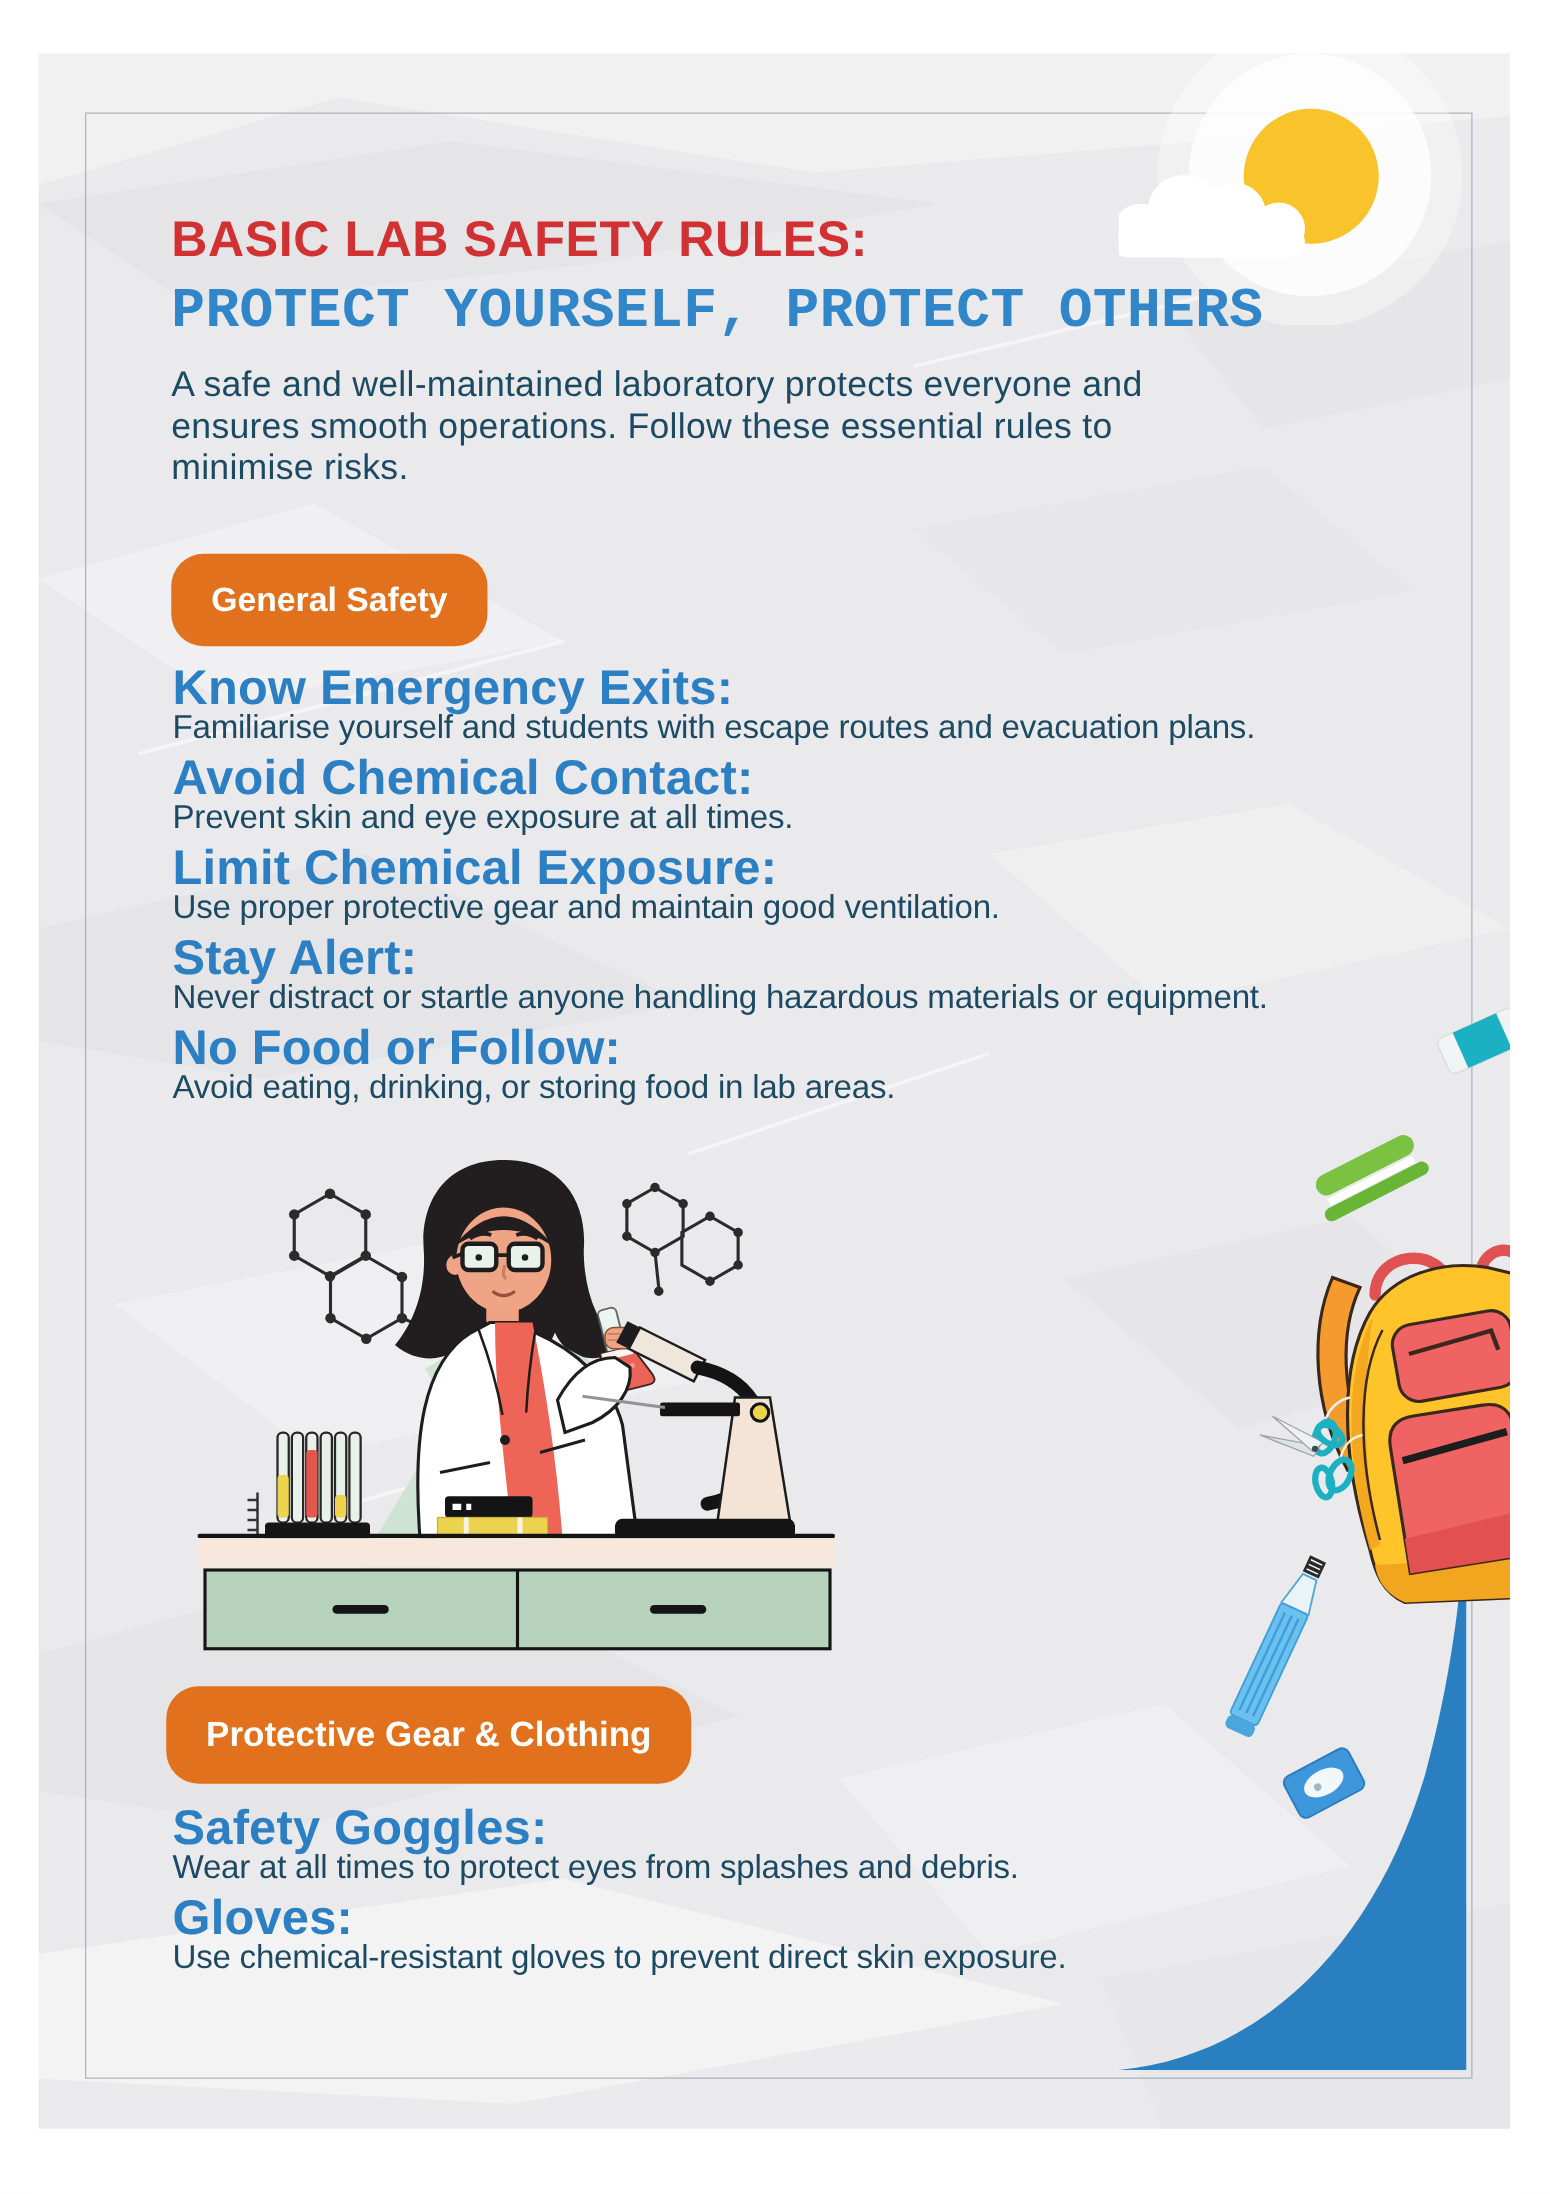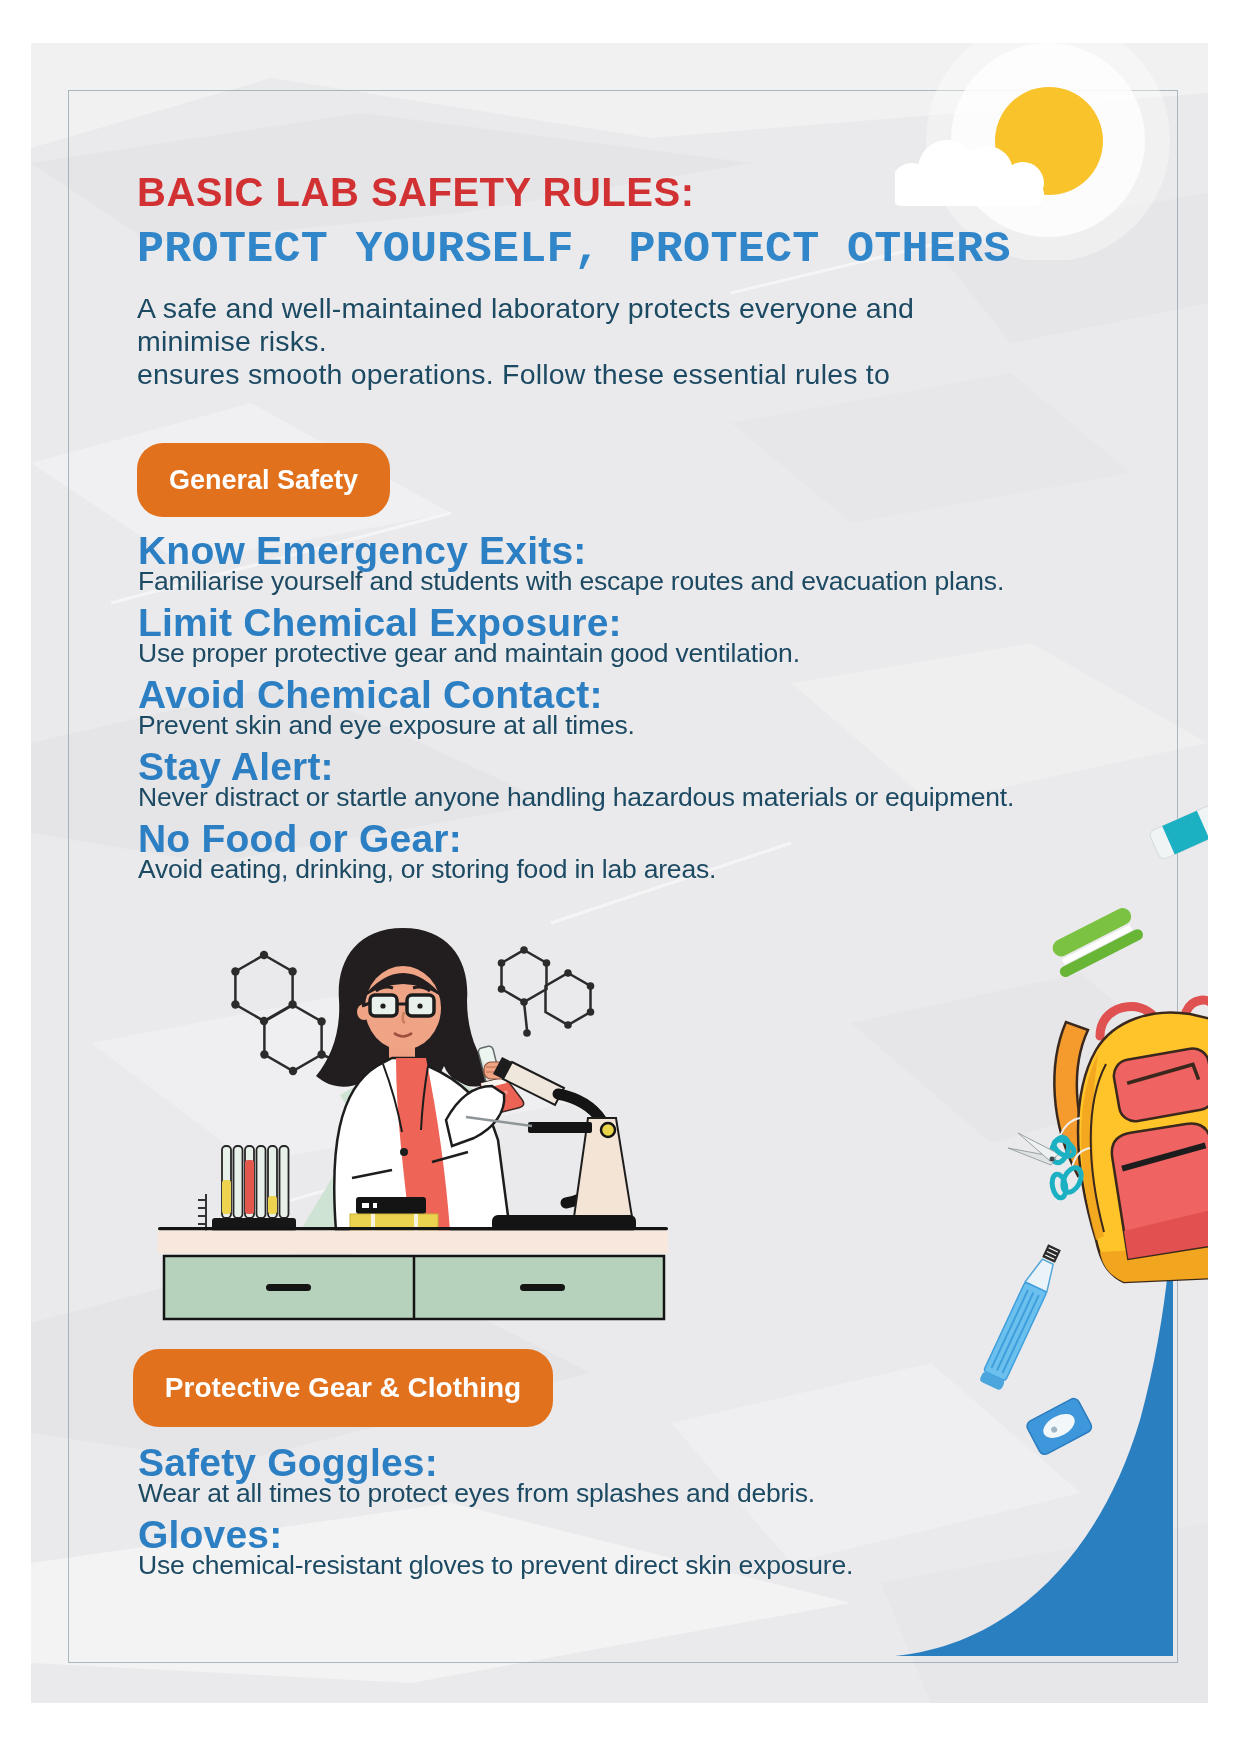--- a/index.html
+++ b/index.html
@@ -65,46 +65,46 @@
     </svg>
 
     <svg class="curve-svg" viewBox="890 1205 290 453">
       <path d="M895 1656 C1010 1645 1100 1555 1140 1420 C1162 1340 1170 1265 1173 1208 L1173 1656 Z" fill="#2a7fc1"></path>
     </svg>
 
     <div class="title1">BASIC LAB SAFETY RULES:</div>
     <div class="title2">PROTECT YOURSELF, PROTECT OTHERS</div>
     <div class="intro">
       <div>A safe and well-maintained laboratory protects everyone and</div>
+      <div>ensures smooth operations. Follow these essential rules to</div>
       <div>minimise risks.</div>
-      <div>ensures smooth operations. Follow these essential rules to</div>
     </div>
 
     <div class="badge badge1">
       <span>General Safety</span>
     </div>
     <div class="rule-list list1">
       <div class="rule-item">
         <div class="rule-title">Know Emergency Exits:</div>
         <div class="rule-desc">Familiarise yourself and students with escape routes and evacuation plans.</div>
       </div>
       <div class="rule-item">
+        <div class="rule-title">Avoid Chemical Contact:</div>
+        <div class="rule-desc">Prevent skin and eye exposure at all times.</div>
+      </div>
+      <div class="rule-item">
         <div class="rule-title">Limit Chemical Exposure:</div>
         <div class="rule-desc">Use proper protective gear and maintain good ventilation.</div>
       </div>
       <div class="rule-item">
-        <div class="rule-title">Avoid Chemical Contact:</div>
-        <div class="rule-desc">Prevent skin and eye exposure at all times.</div>
-      </div>
-      <div class="rule-item">
         <div class="rule-title">Stay Alert:</div>
         <div class="rule-desc">Never distract or startle anyone handling hazardous materials or equipment.</div>
       </div>
       <div class="rule-item">
-        <div class="rule-title">No Food or Gear:</div>
+        <div class="rule-title">No Food or Follow:</div>
         <div class="rule-desc">Avoid eating, drinking, or storing food in lab areas.</div>
       </div>
     </div>
 
     <svg class="sci-svg" viewBox="140 925 545 405">
 
       <g>
         <g stroke="#2b2b2b" stroke-width="2.5" fill="none">
           <path d="M264 955 L292.6 971.5 L292.6 1004.5 L264 1021 L235.4 1004.5 L235.4 971.5 Z"></path>
           <path d="M293 1005 L321.6 1021.5 L321.6 1054.5 L293 1071 L264.4 1054.5 L264.4 1021.5 Z"></path>

